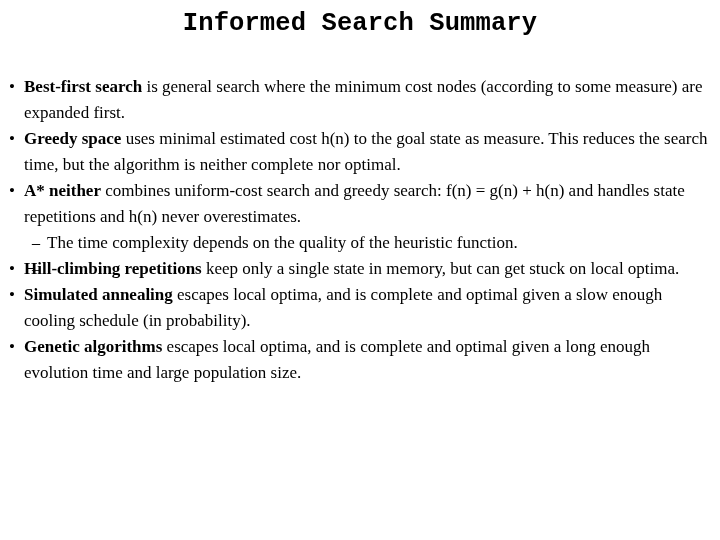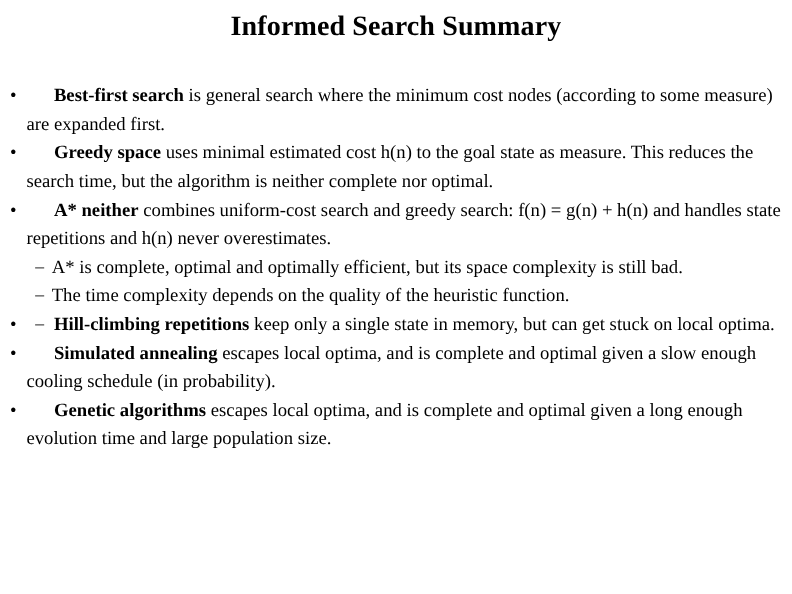--- a/index.html
+++ b/index.html
@@ -27,20 +27,21 @@
     position: absolute;
     top: 9px;
     left: 0;
     width: 720px;
     text-align: center;
     font-size: 25.5px;
     font-weight: bold;
     line-height: 1.18;
     letter-spacing: 0.1px;
     white-space: nowrap;
+    font-family: Liberation Mono, monospace;
   }
 
   .body-list {
     position: absolute;
     top: 74px;
     left: 0;
     width: 720px;
   }
 
   .bullet-row {
@@ -70,39 +71,38 @@
     font-size: 17px;
   }
 
   .level-2 .marker {
     left: 32px;
     font-size: 16px;
   }
 
   .lead {
     font-weight: bold;
-    margin-left: 25px;
   }
 
   .rest {
     font-weight: normal;
   }
 </style>
 </head>
 <body>
 
 <div class="slide">
 
   <div class="slide-title">Informed Search Summary</div>
 
   <div class="body-list">
       <div class="bullet-row level-1"><span class="marker">•</span><span class="lead">Best-first search</span><span class="rest"> is general search where the minimum cost nodes (according to some measure) are expanded first.</span></div>
       <div class="bullet-row level-1"><span class="marker">•</span><span class="lead">Greedy space</span><span class="rest"> uses minimal estimated cost h(n) to the goal state as measure. This reduces the search time, but the algorithm is neither complete nor optimal.</span></div>
       <div class="bullet-row level-1"><span class="marker">•</span><span class="lead">A* neither</span><span class="rest"> combines uniform-cost search and greedy search: f(n) = g(n) + h(n) and handles state repetitions and h(n) never overestimates.</span></div>
-      <div class="bullet-row level-2"><span class="marker">–</span><span class="rest">A* is complete, optimal and optimally efficient, but its space complexity is still bad.</span></div>
+      <div class="bullet-row level-2"><span class="marker">–</span></div>
       <div class="bullet-row level-2"><span class="marker">–</span><span class="rest">The time complexity depends on the quality of the heuristic function.</span></div>
       <div class="bullet-row level-2"><span class="marker">–</span></div>
       <div class="bullet-row level-1"><span class="marker">•</span><span class="lead">Hill-climbing repetitions</span><span class="rest"> keep only a single state in memory, but can get stuck on local optima.</span></div>
       <div class="bullet-row level-1"><span class="marker">•</span><span class="lead">Simulated annealing</span><span class="rest"> escapes local optima, and is complete and optimal given a slow enough cooling schedule (in probability).</span></div>
       <div class="bullet-row level-1"><span class="marker">•</span><span class="lead">Genetic algorithms</span><span class="rest"> escapes local optima, and is complete and optimal given a long enough evolution time and large population size.</span></div>
     </div>
 
 </div>
 
 </body></html>

